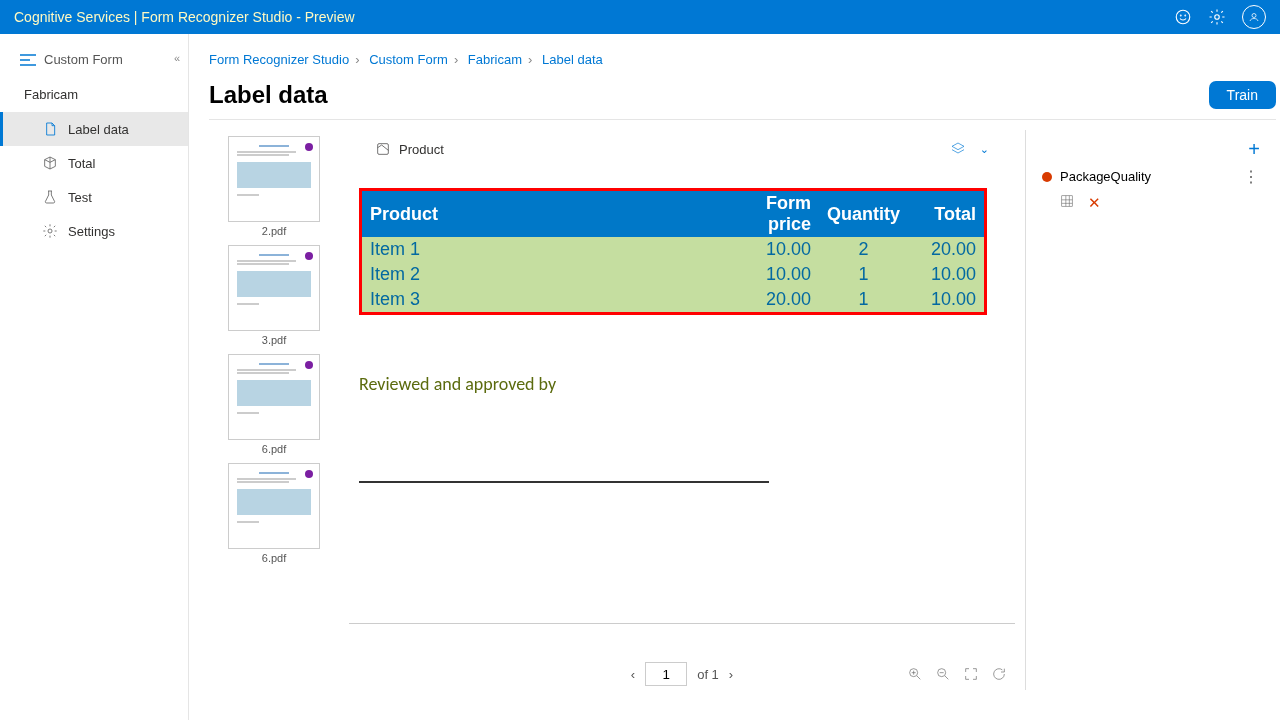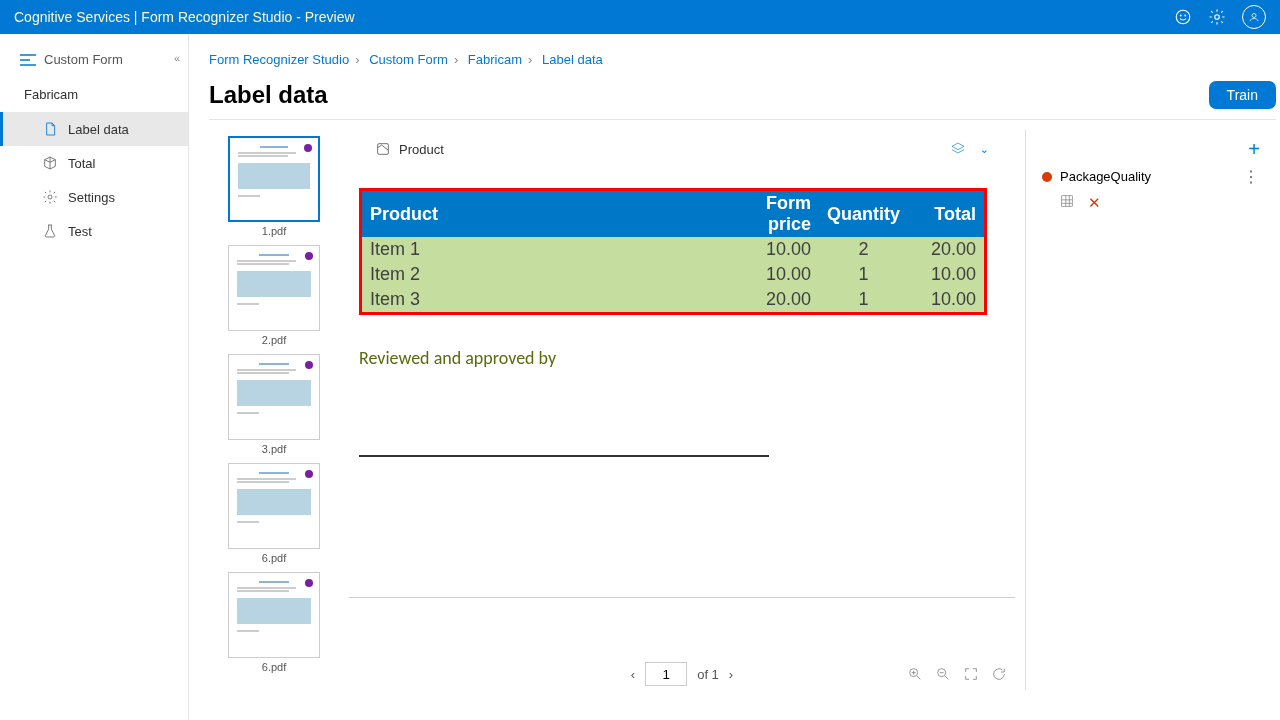--- a/index.html
+++ b/index.html
@@ -53,24 +53,24 @@
 .toolbar svg { width:16px; height:16px; stroke:#323130; fill:none; margin-right:8px; }
 .tool-right { margin-left:auto; display:flex; gap:6px; align-items:center; }
 .tool-right svg { stroke:#0078d4; }
 .tool-right .chev2 { color:#0078d4; font-size:11px; }
 .doc { padding:20px 28px 0 10px; }
 .sect-title { font-family:Verdana,sans-serif; font-size:19px; font-weight:700; color:#5b6b0e; margin-bottom:4px; }
 .redbox { border:3px solid red; }
 .itable { width:622px; border-collapse:collapse; font-family:Calibri,Arial,sans-serif; font-size:18px; }
 .itable th { background:#0078c8; color:#fff; font-weight:600; padding:2px 8px; text-align:left; }
 .itable th.r { text-align:right; }
-.itable td { background:#c5dea0; color:#404040; padding:2px 8px; }
+.itable td { background:#c5dea0; color:#0369a1; padding:2px 8px; }
 .itable td.r { text-align:right; }
 .itable td.c { text-align:center; }
-.rev { font-family:Calibri,Arial,sans-serif; font-size:18px; color:#5b6b0e; margin-top:32px; }
+.rev { font-family:Calibri,Arial,sans-serif; font-size:18px; color:#5b6b0e; margin-top:58px; }
 .sigline { margin-top:86px; width:410px; border-bottom:2px solid #333; }
 .hr { margin-top:140px; border-top:1px solid #ccc; }
 .btmbar { position:absolute; bottom:4px; left:0; right:0; display:flex; align-items:center; justify-content:center; gap:10px; font-size:13px; color:#555; }
 .btmbar input { width:42px; height:24px; border:1px solid #ccc; text-align:center; }
 .zoom-icons { position:absolute; right:18px; display:flex; gap:12px; }
 .zoom-icons svg { width:16px; height:16px; stroke:#666; fill:none; }
 
 
 .rpanel { width:250px; padding:8px 16px; font-size:13px; }
 .rpanel-head { display:flex; align-items:center; }
@@ -126,58 +126,47 @@
     </div>
     <div class="nav-item">
       <svg viewBox="0 0 24 24">
           <path d="M12 3l8 4v10l-8 4-8-4V7z"></path>
           <path d="M12 3v18M4 7l8 4 8-4"></path>
         </svg>
       <span>Total</span>
     </div>
     <div class="nav-item">
       <svg viewBox="0 0 24 24">
+          <path d="M9 3h6M10 3v6l-5 10a2 2 0 002 2h10a2 2 0 002-2l-5-10V3"></path>
+        </svg>
+      <span>Test</span>
+    </div>
+    <div class="nav-item">
+      <svg viewBox="0 0 24 24">
           <circle cx="12" cy="12" r="3"></circle>
           <path d="M12 2v3M12 19v3M4.2 4.2l2.1 2.1M17.7 17.7l2.1 2.1M2 12h3M19 12h3M4.2 19.8l2.1-2.1M17.7 6.3l2.1-2.1"></path>
         </svg>
       <span>Settings</span>
-    </div>
-    <div class="nav-item">
-      <svg viewBox="0 0 24 24">
-          <path d="M9 3h6M10 3v6l-5 10a2 2 0 002 2h10a2 2 0 002-2l-5-10V3"></path>
-        </svg>
-      <span>Test</span>
     </div>
   </div>
 
   <div class="content">
     <div class="breadcrumb">
       <span>Form Recognizer Studio</span><span class="chev">›</span>
       <span>Custom Form</span><span class="chev">›</span>
       <span>Fabricam</span><span class="chev">›</span>
       <span>Label data</span>
     </div>
     <div class="page-title-row">
       <div class="page-title">Label data</div>
       <button class="train-btn">Train</button>
     </div>
 
     <div class="workspace">
       <div class="thumbs">
-        <div class="thumb-card">
-            <div class="thumb sel">
-              <span class="dot"></span>
-              <div class="tline" style="width:40%;margin:2px auto 4px;background:#8cb3d9"></div>
-              <div class="tline" style="width:80%"></div>
-              <div class="tline" style="width:70%"></div>
-              <div class="tblock" style="height:26px;margin-top:6px"></div>
-              <div class="tline" style="width:30%;margin-top:6px"></div>
-            </div>
-            <div class="tlabel">1.pdf</div>
-          </div>
         <div class="thumb-card">
             <div class="thumb">
               <span class="dot"></span>
               <div class="tline" style="width:40%;margin:2px auto 4px;background:#8cb3d9"></div>
               <div class="tline" style="width:80%"></div>
               <div class="tline" style="width:70%"></div>
               <div class="tblock" style="height:26px;margin-top:6px"></div>
               <div class="tline" style="width:30%;margin-top:6px"></div>
             </div>
             <div class="tlabel">2.pdf</div>

